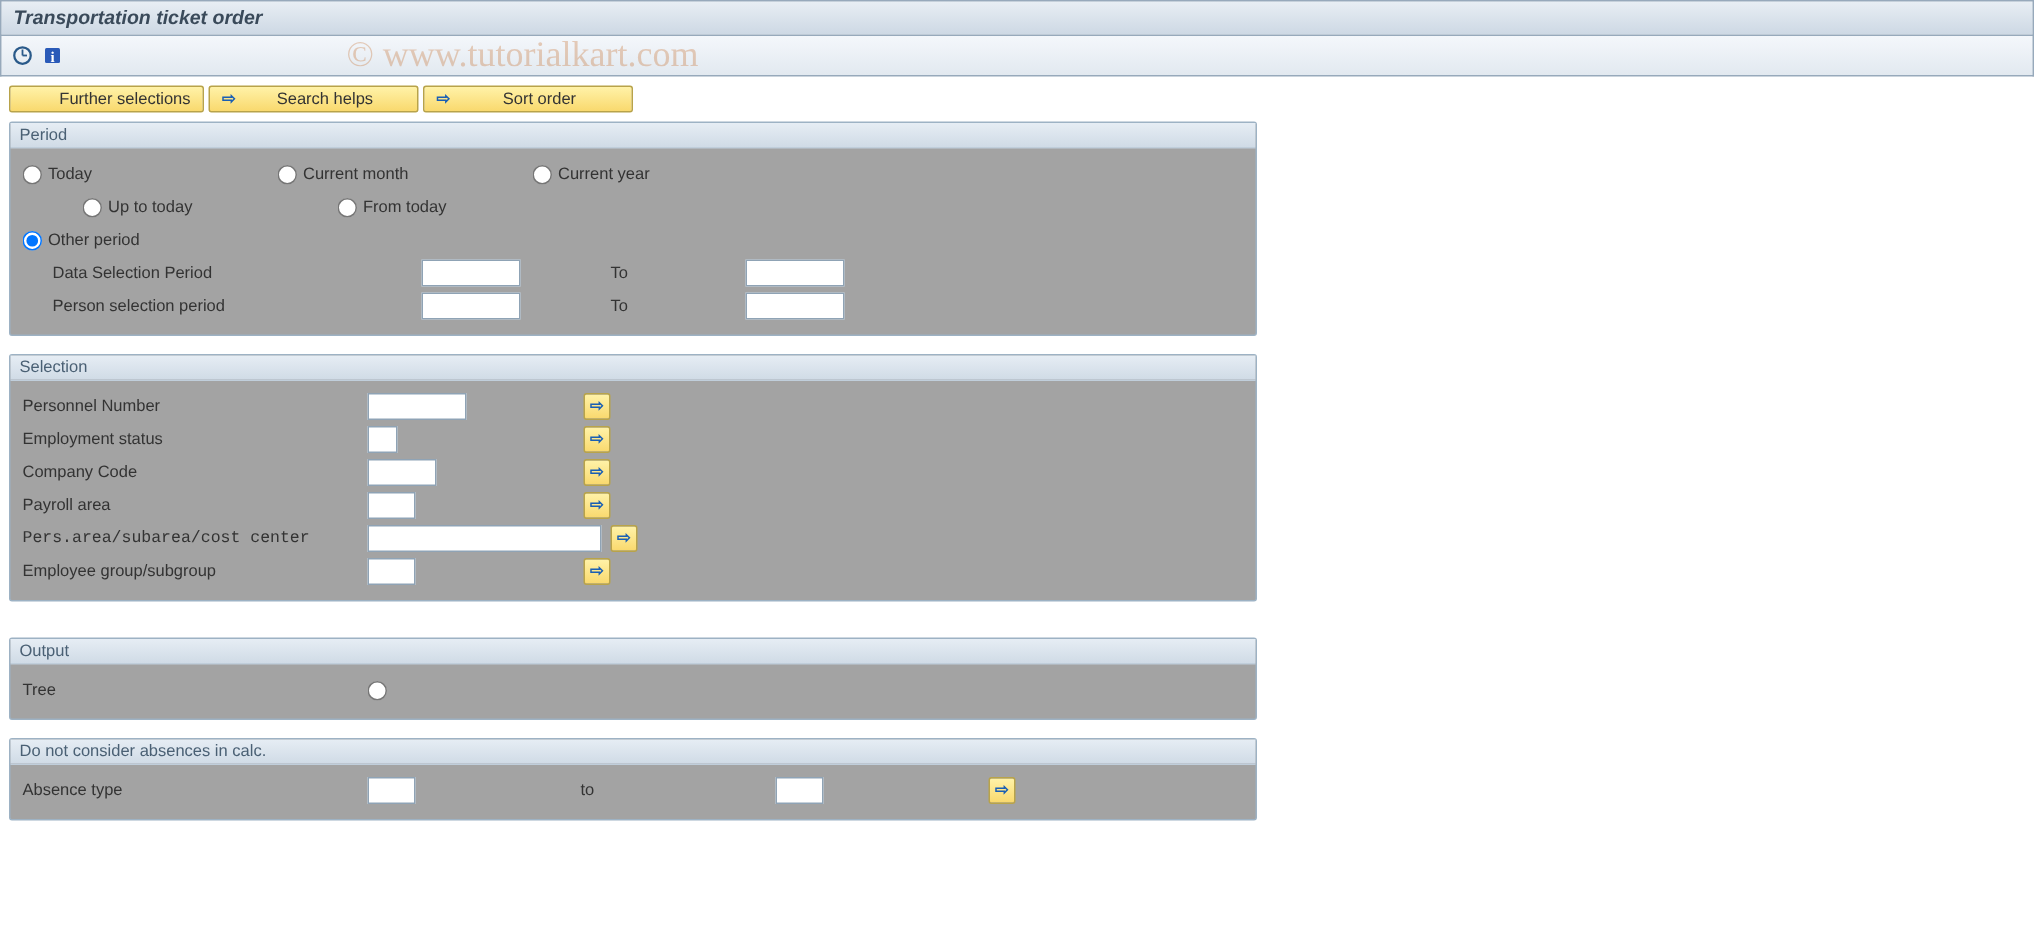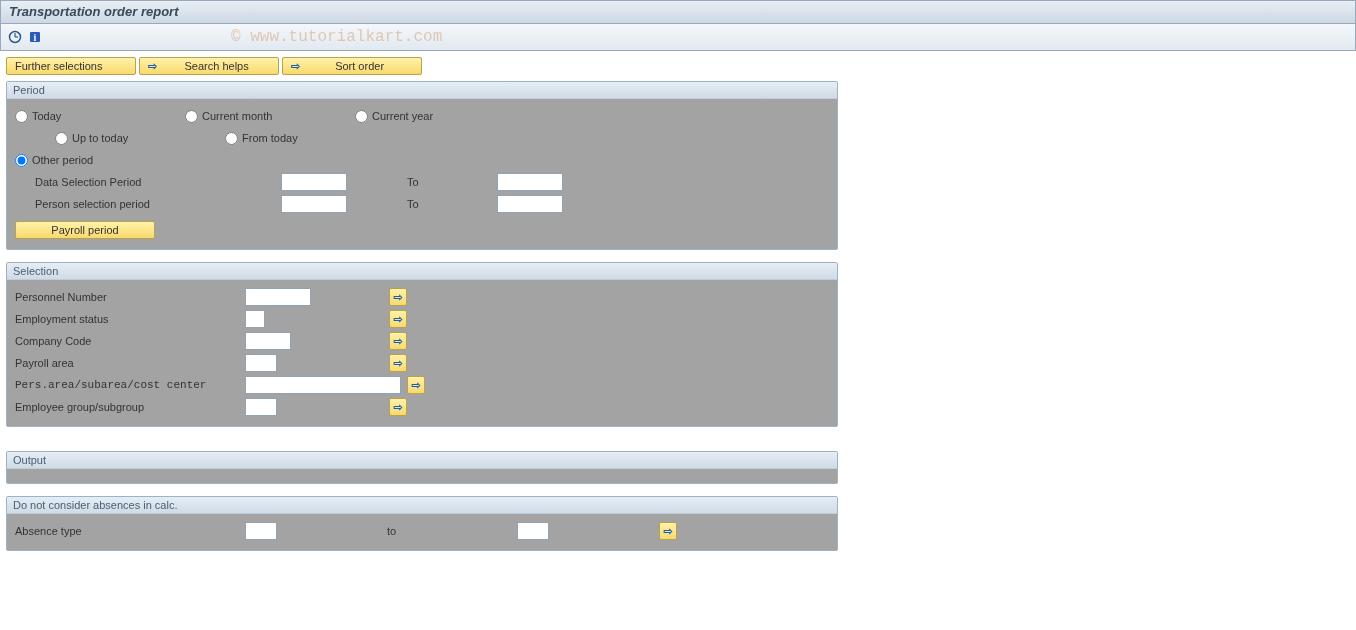--- a/index.html
+++ b/index.html
@@ -2,40 +2,40 @@
 <html><head>
 <meta charset="utf-8">
 <style>
   html,body{margin:0;padding:0;font-family:Arial,Helvetica,sans-serif;font-size:11px;color:#333;background:#fff;width:1356px;height:630px;overflow:hidden;}
   .titlebar{background:linear-gradient(to bottom,#e8eef4,#cdd8e4);border:1px solid #97a9bb;height:22px;line-height:22px;padding:0 8px;font-weight:bold;font-style:italic;color:#3a4a5a;font-size:13px;}
   .toolbar{background:linear-gradient(to bottom,#f4f7fb,#e2e9f0);border:1px solid #97a9bb;border-top:none;height:26px;line-height:26px;padding:0 6px;display:flex;align-items:center;gap:4px;position:relative;}
   .tb-icon{width:16px;height:16px;display:inline-flex;align-items:center;justify-content:center;}
   .content{padding:6px 6px 0 6px;height:calc(630px - 22px - 28px);overflow-y:scroll;position:relative;}
   .btnrow{display:flex;gap:3px;margin-bottom:6px;}
   .sap-btn{background:linear-gradient(to bottom,#fff2a8,#f9d96e);border:1px solid #b8a34a;border-radius:2px;height:18px;line-height:18px;padding:0 8px;display:inline-flex;align-items:center;gap:6px;cursor:pointer;font-size:11px;color:#333;}
-  .sap-btn.w1{width:130px;justify-content:flex-start;}
+  .sap-btn.w1{width:130px;justify-content:flex-end;}
   .sap-btn.w2{width:140px;}
   .sap-btn.small{width:18px;height:18px;padding:0;justify-content:center;}
   .sap-btn .arrow{color:#1a5fb4;font-weight:bold;}
   .groupbox{background:#a3a3a3;border:1px solid #9db2c4;border-radius:2px;margin-bottom:12px;width:830px;}
   .grouptitle{font-size:11px;color:#4a6074;padding:2px 6px;border-bottom:1px solid #c0cedb;background:linear-gradient(to bottom,#e6edf4,#d0dbe6);}
   .groupbody{padding:6px 8px 8px 8px;}
   .row{display:flex;align-items:center;height:22px;}
   .cell{display:flex;align-items:center;}
   .radio{margin:0 4px 0 0;}
   input[type=text].fld{border:1px solid #8fa3b5;height:16px;padding:0 2px;background:#fff;font-size:11px;} .w60{width:60px;} .w40{width:40px;} .w30{width:26px;} .w150{width:150px;}
   .lbl{white-space:nowrap;}
-  .watermark{position:absolute;left:230px;top:0px;font-size:16px;color:rgba(200,120,60,0.35);font-family:Liberation Mono, monospace;pointer-events:none;}
+  .watermark{position:absolute;left:230px;top:0px;font-size:24px;color:rgba(200,120,60,0.35);font-family:Liberation Serif, serif;pointer-events:none;}
   svg{display:block;}
 </style>
 </head>
 <body>
 
 <div class="titlebar">
-  <span>Transportation order report</span>
+  <span>Transportation ticket order</span>
 </div>
 
 <div class="toolbar">
   <span class="tb-icon">
     <svg width="14" height="14" viewBox="0 0 14 14">
         <circle cx="7" cy="7" r="5.5" fill="none" stroke="#2a5a8a" stroke-width="1.5"></circle>
         <line x1="7" y1="7" x2="7" y2="3" stroke="#2a5a8a" stroke-width="1.2"></line>
         <line x1="7" y1="7" x2="10" y2="7" stroke="#2a5a8a" stroke-width="1.2"></line>
       </svg>
   </span>
@@ -102,25 +102,20 @@
         <input type="text" class="fld w60" value="" style="">
         <div class="cell lbl" style="width:90px;padding-left:60px;">To</div>
         <input type="text" class="fld w60" value="" style="">
       </div>
       <div class="row">
         <div class="cell lbl" style="width:246px;padding-left:20px;">Person selection period</div>
         <input type="text" class="fld w60" value="" style="">
         <div class="cell lbl" style="width:90px;padding-left:60px;">To</div>
         <input type="text" class="fld w60" value="" style="">
       </div>
-      <div class="row" style="margin-top:4px;">
-        <button class="sap-btn" style="width:140px;justify-content:center;">
-            <span>Payroll period</span>
-          </button>
-      </div>
     </div>
   </div>
 
   <div class="groupbox">
     <div class="grouptitle">Selection</div>
     <div class="groupbody">
       <div class="row">
         <div class="cell lbl" style="width:230px;">Personnel Number</div>
         <input type="text" class="fld w60" style="">
         <div style="width:78px"></div>
@@ -169,20 +164,24 @@
           </button>
       </div>
     </div>
   </div>
 
   <div style="height:12px"></div>
 
   <div class="groupbox">
     <div class="grouptitle">Output</div>
     <div class="groupbody">
+      <div class="row">
+        <div class="cell lbl" style="width:230px;">Tree</div>
+        <input type="radio" name="out" class="radio" style="">
+      </div>
     </div>
   </div>
 
   <div class="groupbox">
     <div class="grouptitle">Do not consider absences in calc.</div>
     <div class="groupbody">
       <div class="row">
         <div class="cell lbl" style="width:230px;">Absence type</div>
         <input type="text" class="fld w30" style="">
         <div class="cell lbl" style="width:130px;padding-left:110px;">to</div>

